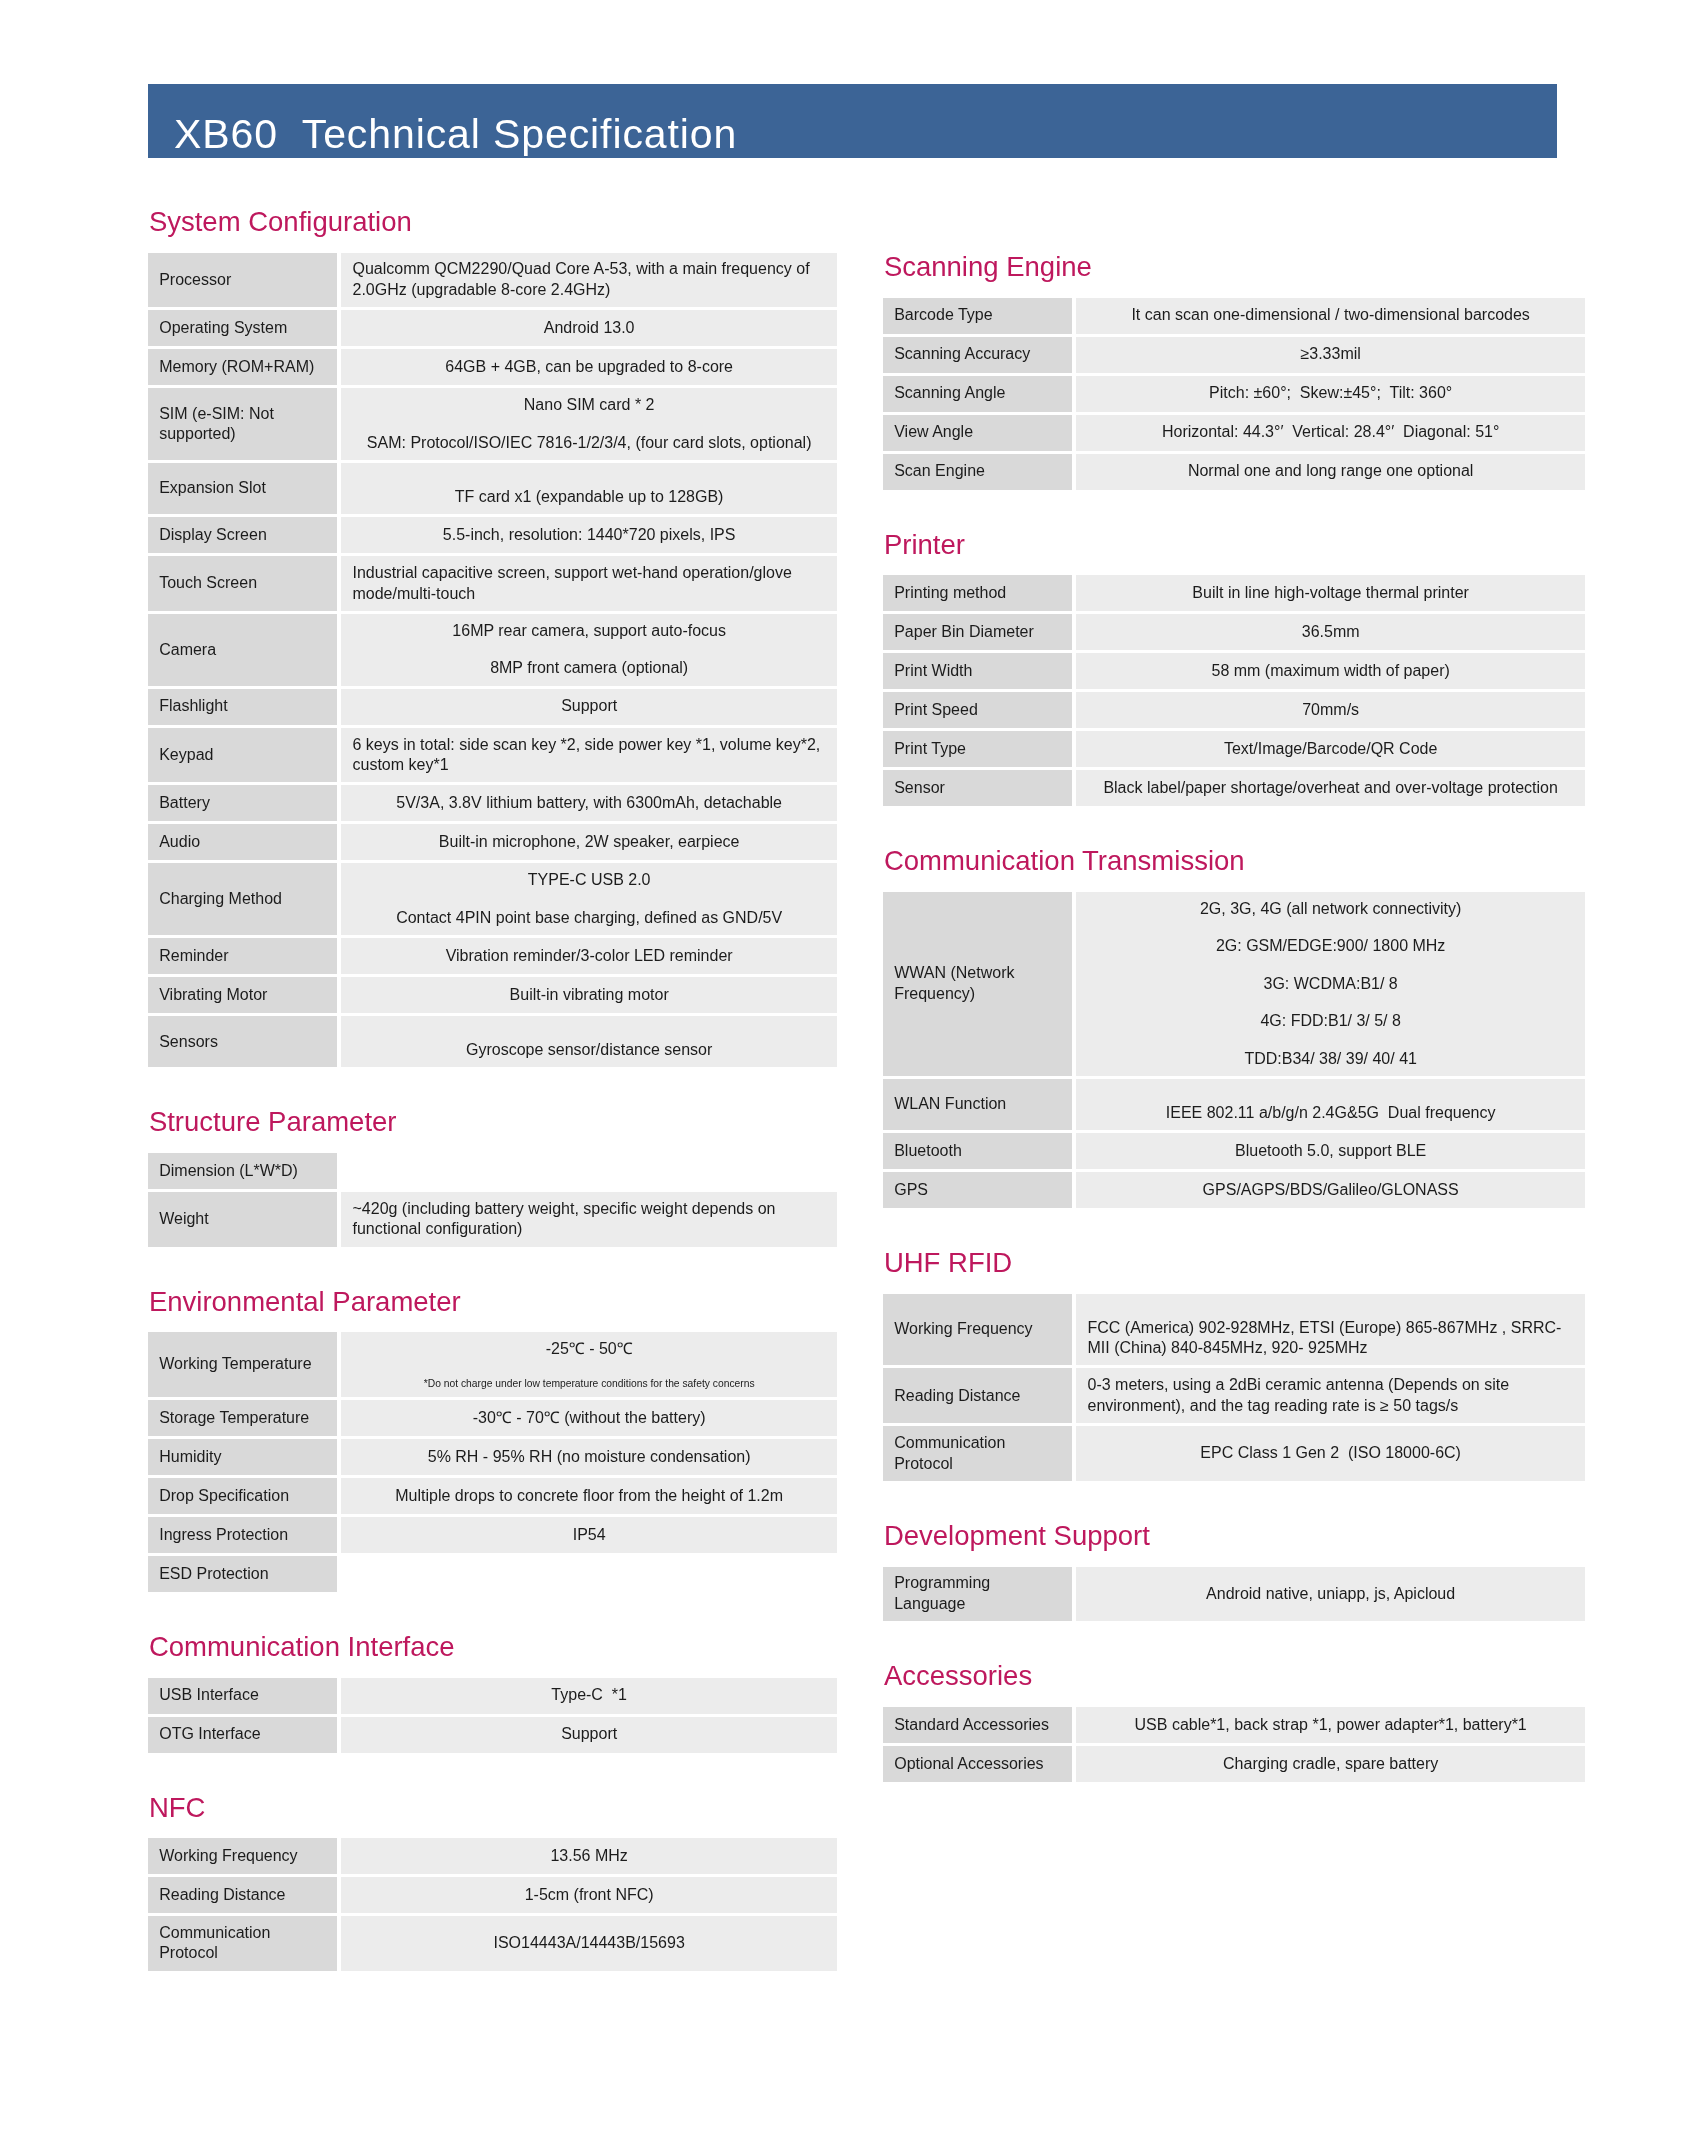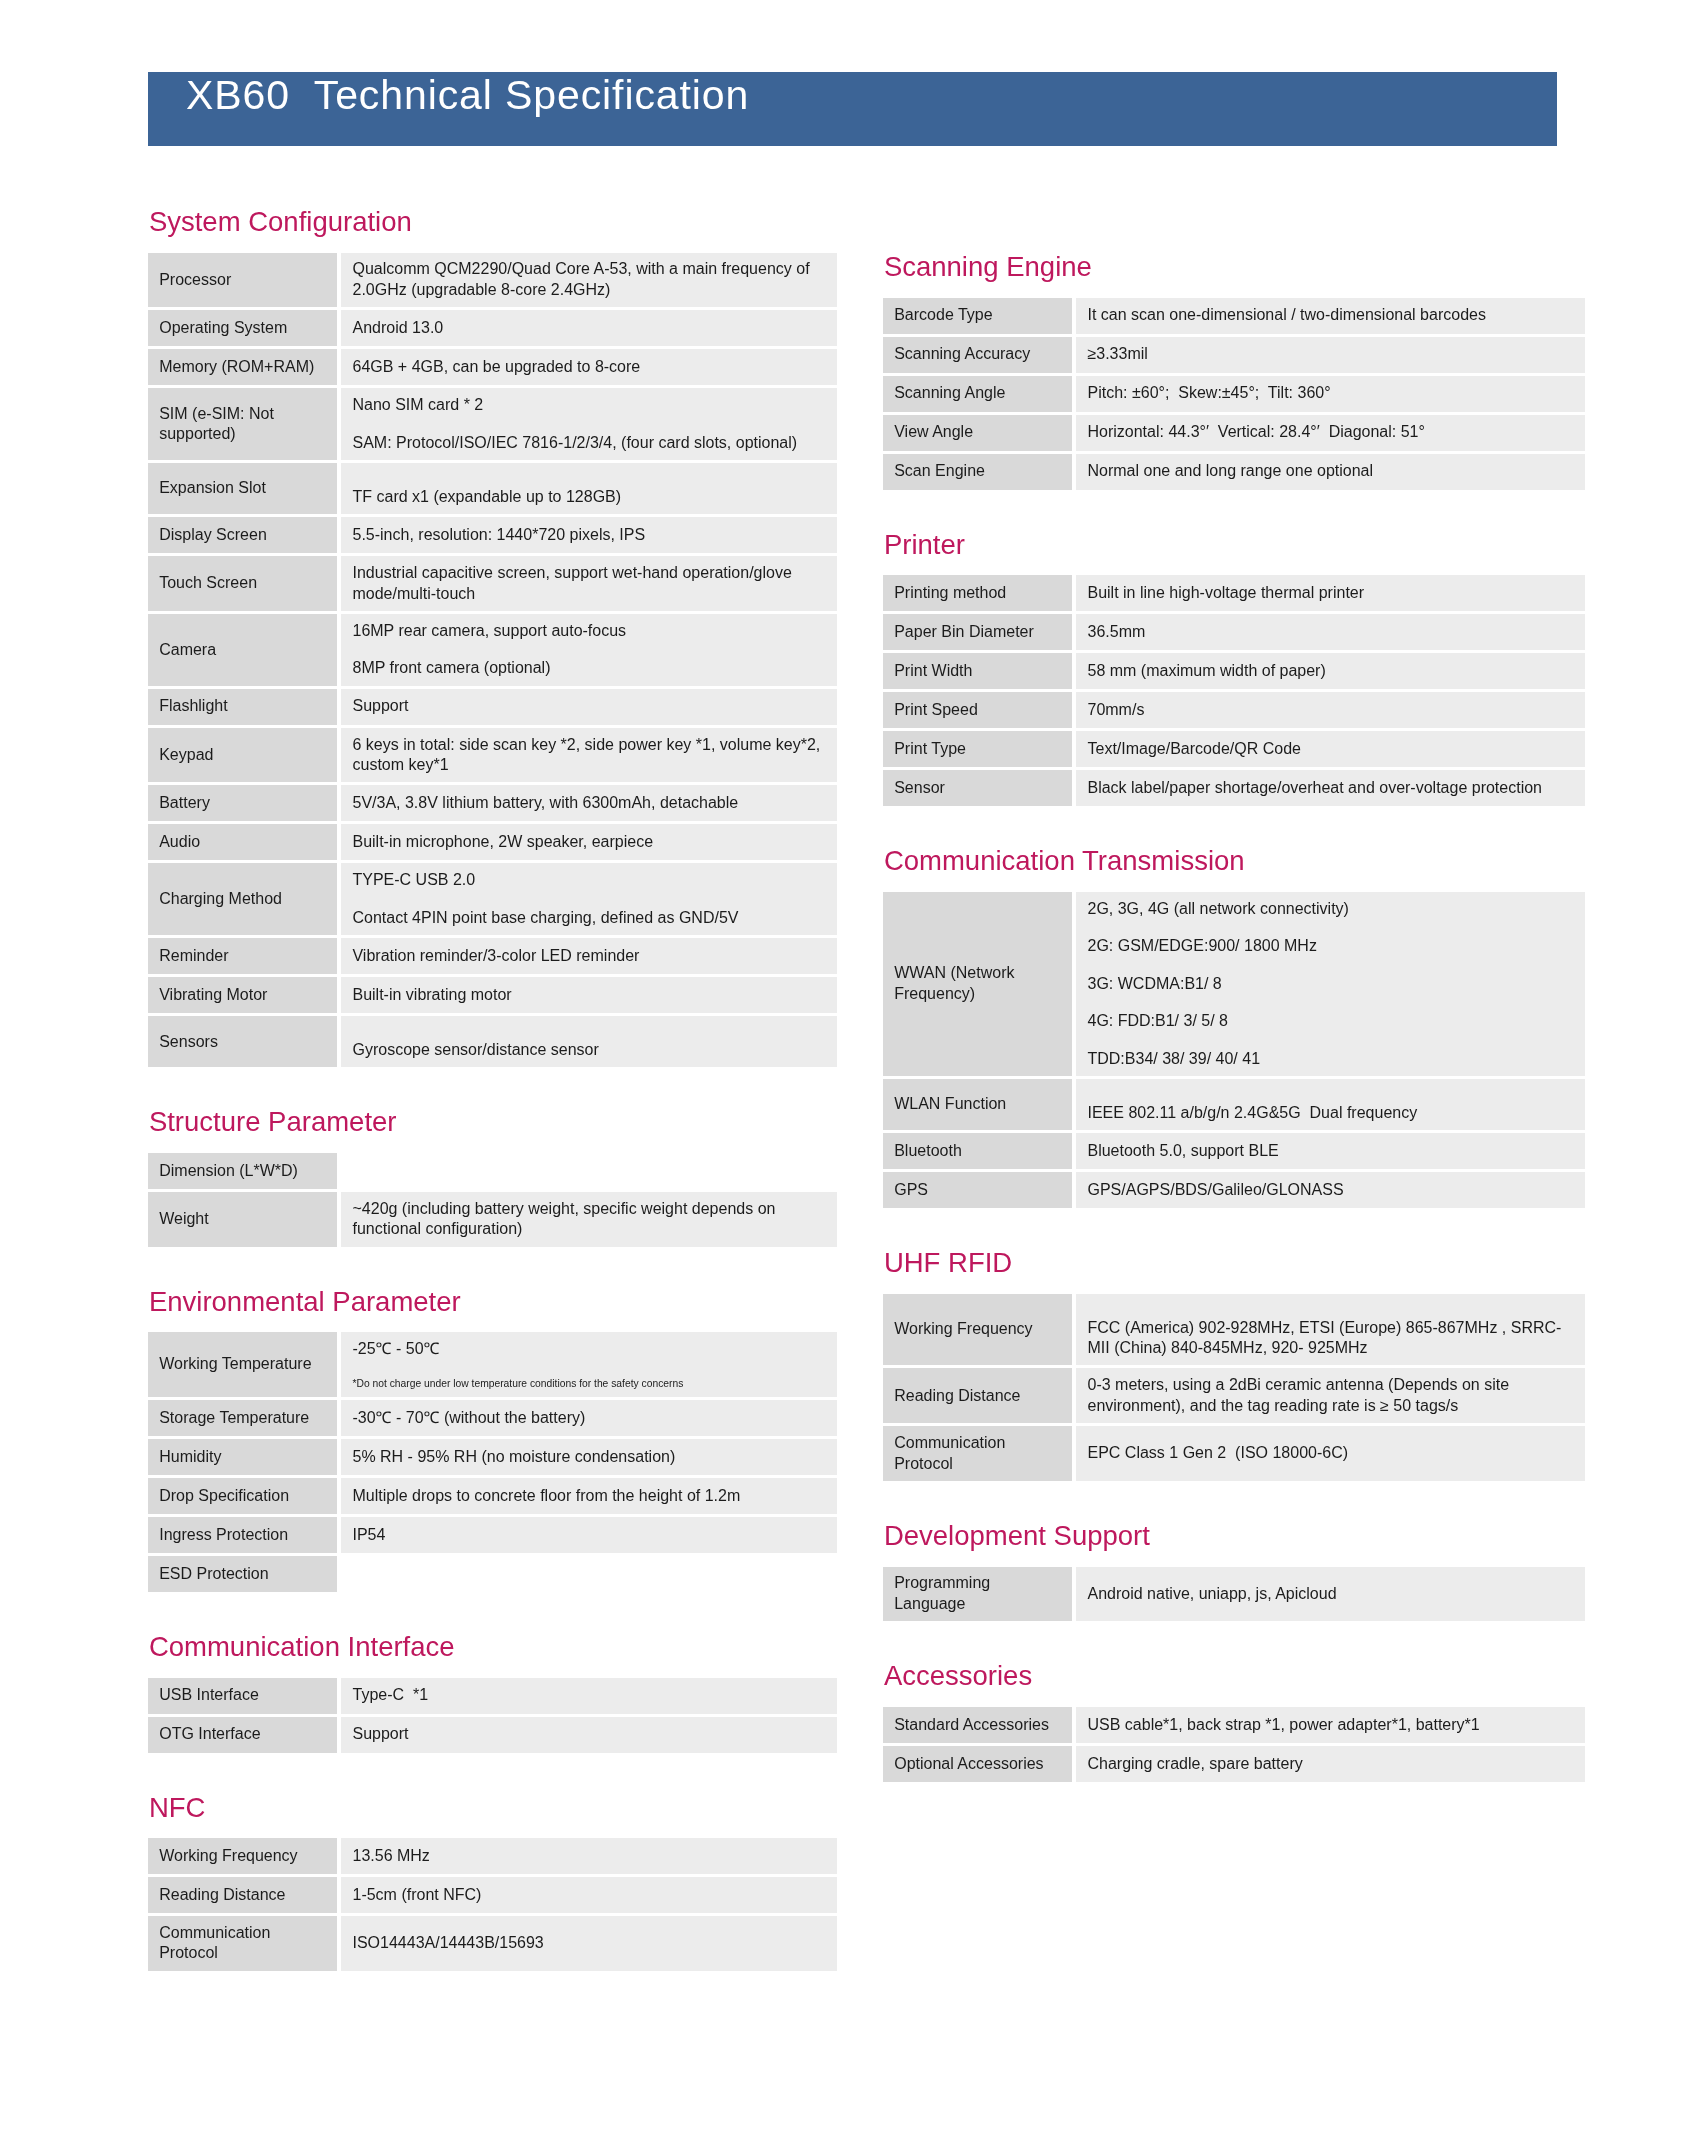--- a/index.html
+++ b/index.html
@@ -7,26 +7,26 @@
     position:relative;
     width:1706px;
     height:2277px;
     background:#ffffff;
     font-family:"Liberation Sans", sans-serif;
     color:#1c1c1c;
     overflow:hidden;
   }
   .titlebar{
     position:absolute;
-    left:148px; top:72px;
+    left:148px; top:84px;
     width:1409px; height:74px;
     background:var(--accent,#3c6496);
-    display:flex; align-items:flex-start;
+    display:flex; align-items:flex-end;
     box-sizing:border-box;
-    padding-left:38px;
+    padding-left:26px;
   }
   .title{
     color:#ffffff;
     font-size:41px;
     letter-spacing:0.9px;
     white-space:pre;
   }
   .col{position:absolute;}
   .col-left{left:148px; top:206px; width:689px;}
   .col-right{left:883px; top:239px; width:702px;margin-top:12px;}
@@ -57,20 +57,21 @@
   .cell p.blank{min-height:17px;}
   .cell p.note{font-size:10.3px; line-height:1.3;}
   .label{
     flex:0 0 189px;
     background:var(--label-bg,#d9d9d9);
     margin-right:4.3px;
   }
   .value{
     flex:1 1 auto;
     background:var(--value-bg,#ececec);
+    align-items:center;
   }
 </style>
 </head>
 <body>
 
 <div class="page">
   <div class="titlebar">
     <span class="title">XB60  Technical Specification</span>
   </div>
   <div class="col col-left">

